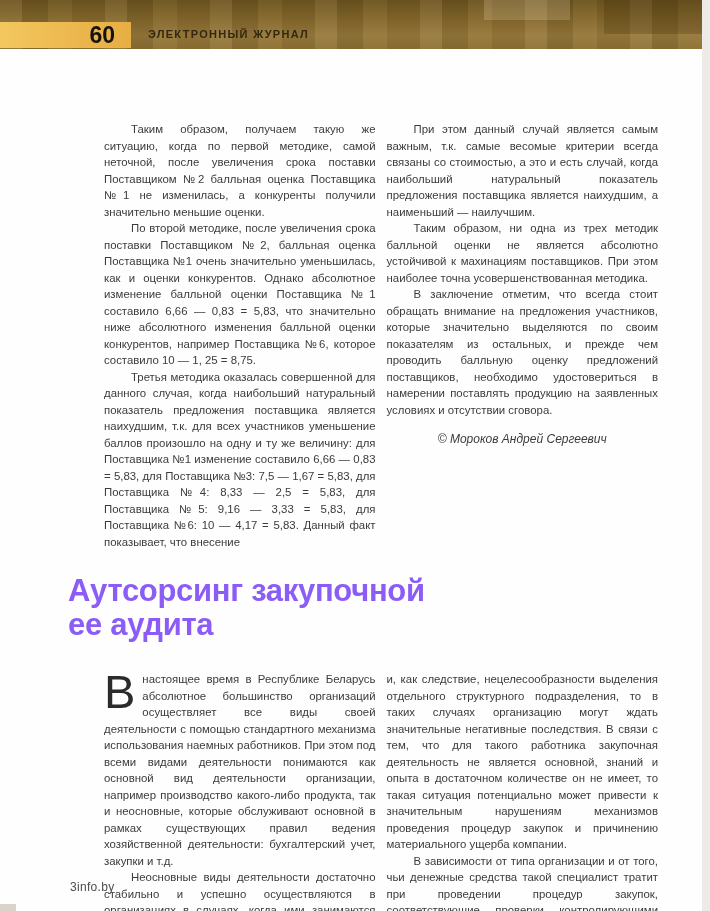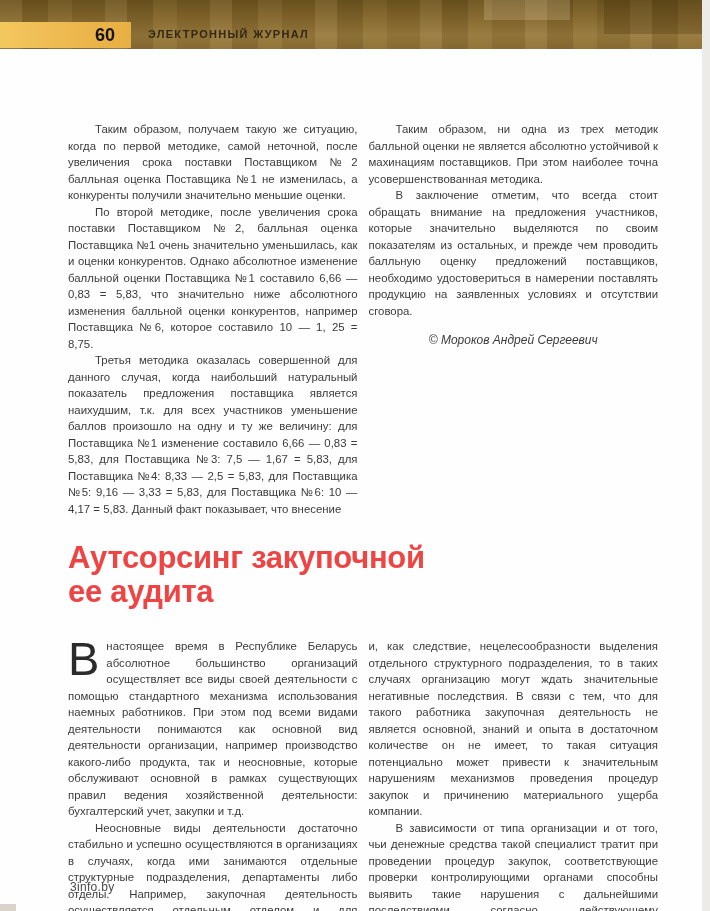--- a/index.html
+++ b/index.html
@@ -34,58 +34,58 @@
     position:absolute;left:604px;top:0;width:98px;height:34px;
     background:rgba(55,38,6,0.22);
   }
   .page-number-box{
     position:absolute;left:0;top:22px;width:131px;height:26px;
     background:linear-gradient(90deg,#f3c75f 0%,#ecb64d 60%,#e7af43 100%);
     text-align:right;
   }
   .page-number{
     display:inline-block;margin-right:16px;
-    font-size:18px;font-weight:bold;color:#151310;line-height:26px;
+    font-size:23px;font-weight:bold;color:#151310;line-height:26px;
   }
   .journal-title{
     position:absolute;left:148px;top:22px;height:26px;line-height:25px;
     font-size:11px;font-weight:bold;letter-spacing:1.3px;color:#342711;
   }
   
   .page-edge-right{
     position:absolute;right:0;top:0;width:8px;height:100%;
     background:#edebe7;
   }
   .page-corner{
     position:absolute;left:0;bottom:0;width:16px;height:7px;
     background:#d9d3c9;
   }
   
   .content{
     position:absolute;left:68px;right:52px;top:121px;
     color:#3b3b3b;
   }
-  .cols{display:flex;gap:11px;}
+  .cols{display:flex;gap:11px;margin-left:36px;}
   .col{flex:1;min-width:0;}
   .col p{
     margin:0;
     font-size:11.4px;line-height:16.5px;
     text-align:justify;
   }
   .col p.indent{text-indent:27px;}
   .byline{
     margin-top:14px;
     text-align:center;
     font-style:italic;
     font-size:12px;color:#3b3b3b;
   }
   .article-title{
     margin-top:24px;
     font-size:31px;line-height:34px;font-weight:bold;
-    color:#ef4444;letter-spacing:-0.3px;
+    color:#8b5cf6;letter-spacing:-0.3px;
   }
   .article2-cols{margin-top:29px;}
   .dropcap{
     float:left;
     font-size:47px;line-height:38px;
     padding:2px 7px 0 0;
     color:#2b2b2b;font-weight:500;
   }
   .footer{
     position:absolute;left:70px;bottom:17px;
@@ -112,20 +112,21 @@
 
   <div class="content">
 
     <div class="cols">
       <div class="col">
         <p class="indent">Таким образом, получаем такую же ситуацию, когда по первой методике, самой неточной, после увеличения срока поставки Поставщиком №2 балльная оценка Поставщика №1 не изменилась, а конкуренты получили значительно меньшие оценки.</p>
         <p class="indent">По второй методике, после увеличения срока поставки Поставщиком №2, балльная оценка Поставщика №1 очень значительно уменьшилась, как и оценки конкурентов. Однако абсолютное изменение балльной оценки Поставщика №1 составило 6,66 — 0,83 = 5,83, что значительно ниже абсолютного изменения балльной оценки конкурентов, например Поставщика №6, которое составило 10 — 1, 25 = 8,75.</p>
         <p class="indent">Третья методика оказалась совершенной для данного случая, когда наибольший натуральный показатель предложения поставщика является наихудшим, т.к. для всех участников уменьшение баллов произошло на одну и ту же величину: для Поставщика №1 изменение составило 6,66 — 0,83 = 5,83, для Поставщика №3: 7,5 — 1,67 = 5,83, для Поставщика №4: 8,33 — 2,5 = 5,83, для Поставщика №5: 9,16 — 3,33 = 5,83, для Поставщика №6: 10 — 4,17 = 5,83. Данный факт показывает, что внесение</p>
       </div>
       <div class="col">
+        <p class="indent">При этом данный случай является самым важным, т.к. самые весомые критерии всегда связаны со стоимостью, а это и есть случай, когда наибольший натуральный показатель предложения поставщика является наихудшим, а наименьший — наилучшим.</p>
         <p class="indent">Таким образом, ни одна из трех методик балльной оценки не является абсолютно устойчивой к махинациям поставщиков. При этом наиболее точна усовершенствованная методика.</p>
         <p class="indent">В заключение отметим, что всегда стоит обращать внимание на предложения участников, которые значительно выделяются по своим показателям из остальных, и прежде чем проводить балльную оценку предложений поставщиков, необходимо удостовериться в намерении поставлять продукцию на заявленных условиях и отсутствии сговора.</p>
         <div class="byline">© Мороков Андрей Сергеевич</div>
       </div>
     </div>
 
     <div class="article-title">
       <div>Аутсорсинг закупочной</div>
       <div>ее аудита</div>
     </div>

